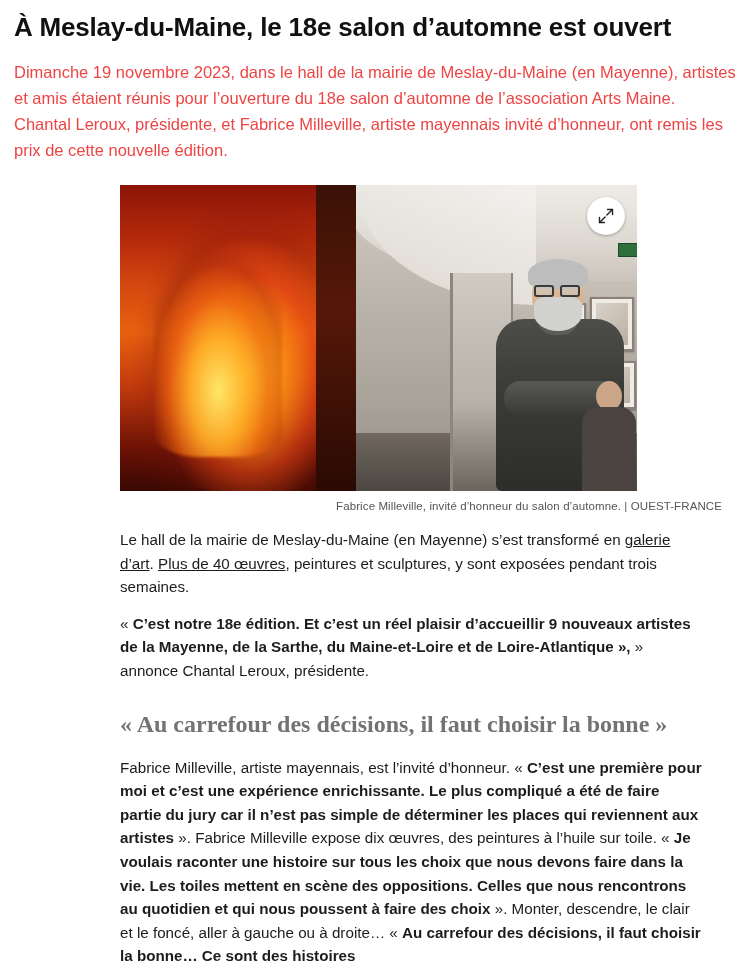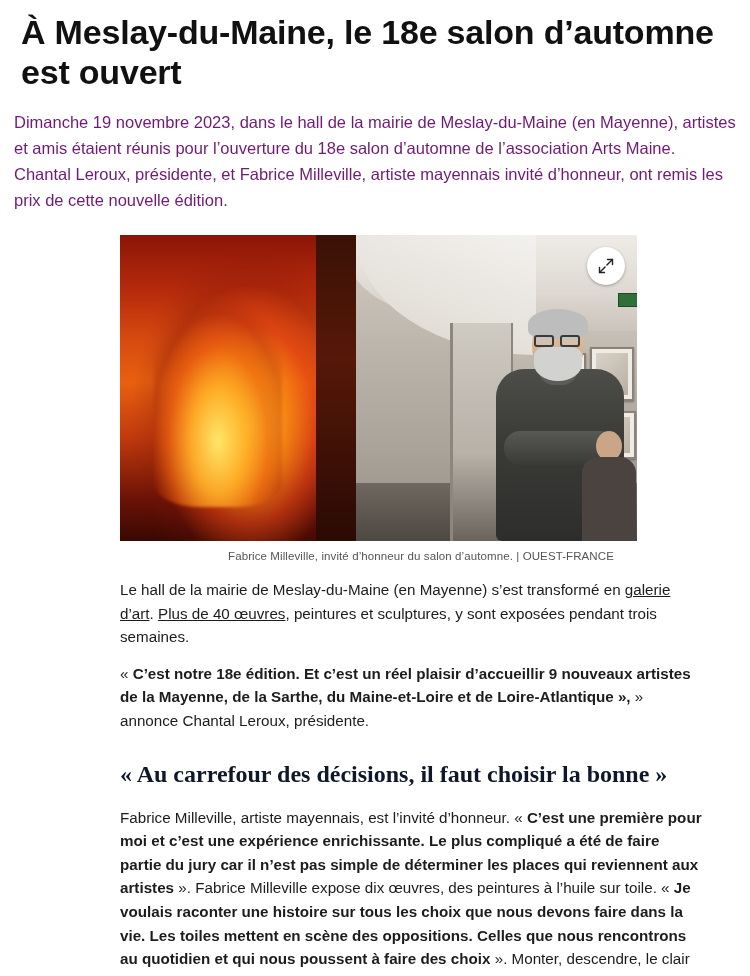--- a/index.html
+++ b/index.html
@@ -17,32 +17,32 @@
   }
 
   .article {
     position: relative;
     width: 750px;
     box-sizing: border-box;
     padding: 0 14px;
   }
 
   .headline {
-    font-size: 34px;
+    font-size: 26px;
     line-height: 1.19;
     font-weight: bold;
     letter-spacing: -0.2px;
-    margin: 12px 0 0 7px;
+    margin: 12px 0 0 0;
     color: #111111;
   }
 
   .chapeau {
     font-size: 16.5px;
     line-height: 1.58;
-    color: #701a75;
+    color: #ef4444;
     margin: 16px 0 8px 0;
     font-weight: normal;
   }
 
   
   .figure-wrap {
     margin: 22px 0 0 0;
     padding-left: 106px;
     padding-right: 14px;
     box-sizing: border-box;
@@ -215,21 +215,21 @@
     display: flex;
     align-items: center;
     justify-content: center;
     cursor: pointer;
   }
   .expand-btn svg { display: block; }
 
   .caption {
     font-size: 11.5px;
     color: #555555;
-    text-align: center;
+    text-align: right;
     margin-top: 9px;
     letter-spacing: 0.1px;
   }
 
   
   .body-wrap {
     padding-left: 106px;
     padding-right: 34px;
     box-sizing: border-box;
     margin-top: 16px;
@@ -244,21 +244,21 @@
     color: #1c1c1c;
     text-decoration: underline;
   }
   .bold { font-weight: bold; }
 
   h2.subhead {
     font-family: "Liberation Serif", serif;
     font-size: 24px;
     line-height: 1.3;
     font-weight: bold;
-    color: #0f172a;
+    color: #737373;
     margin: 26px 0 16px 0;
   }
 </style>
 </head>
 <body>
 
 <div class="article">
 
   <h1 class="headline">À Meslay-du-Maine, le 18e salon d’automne est ouvert</h1>
 

